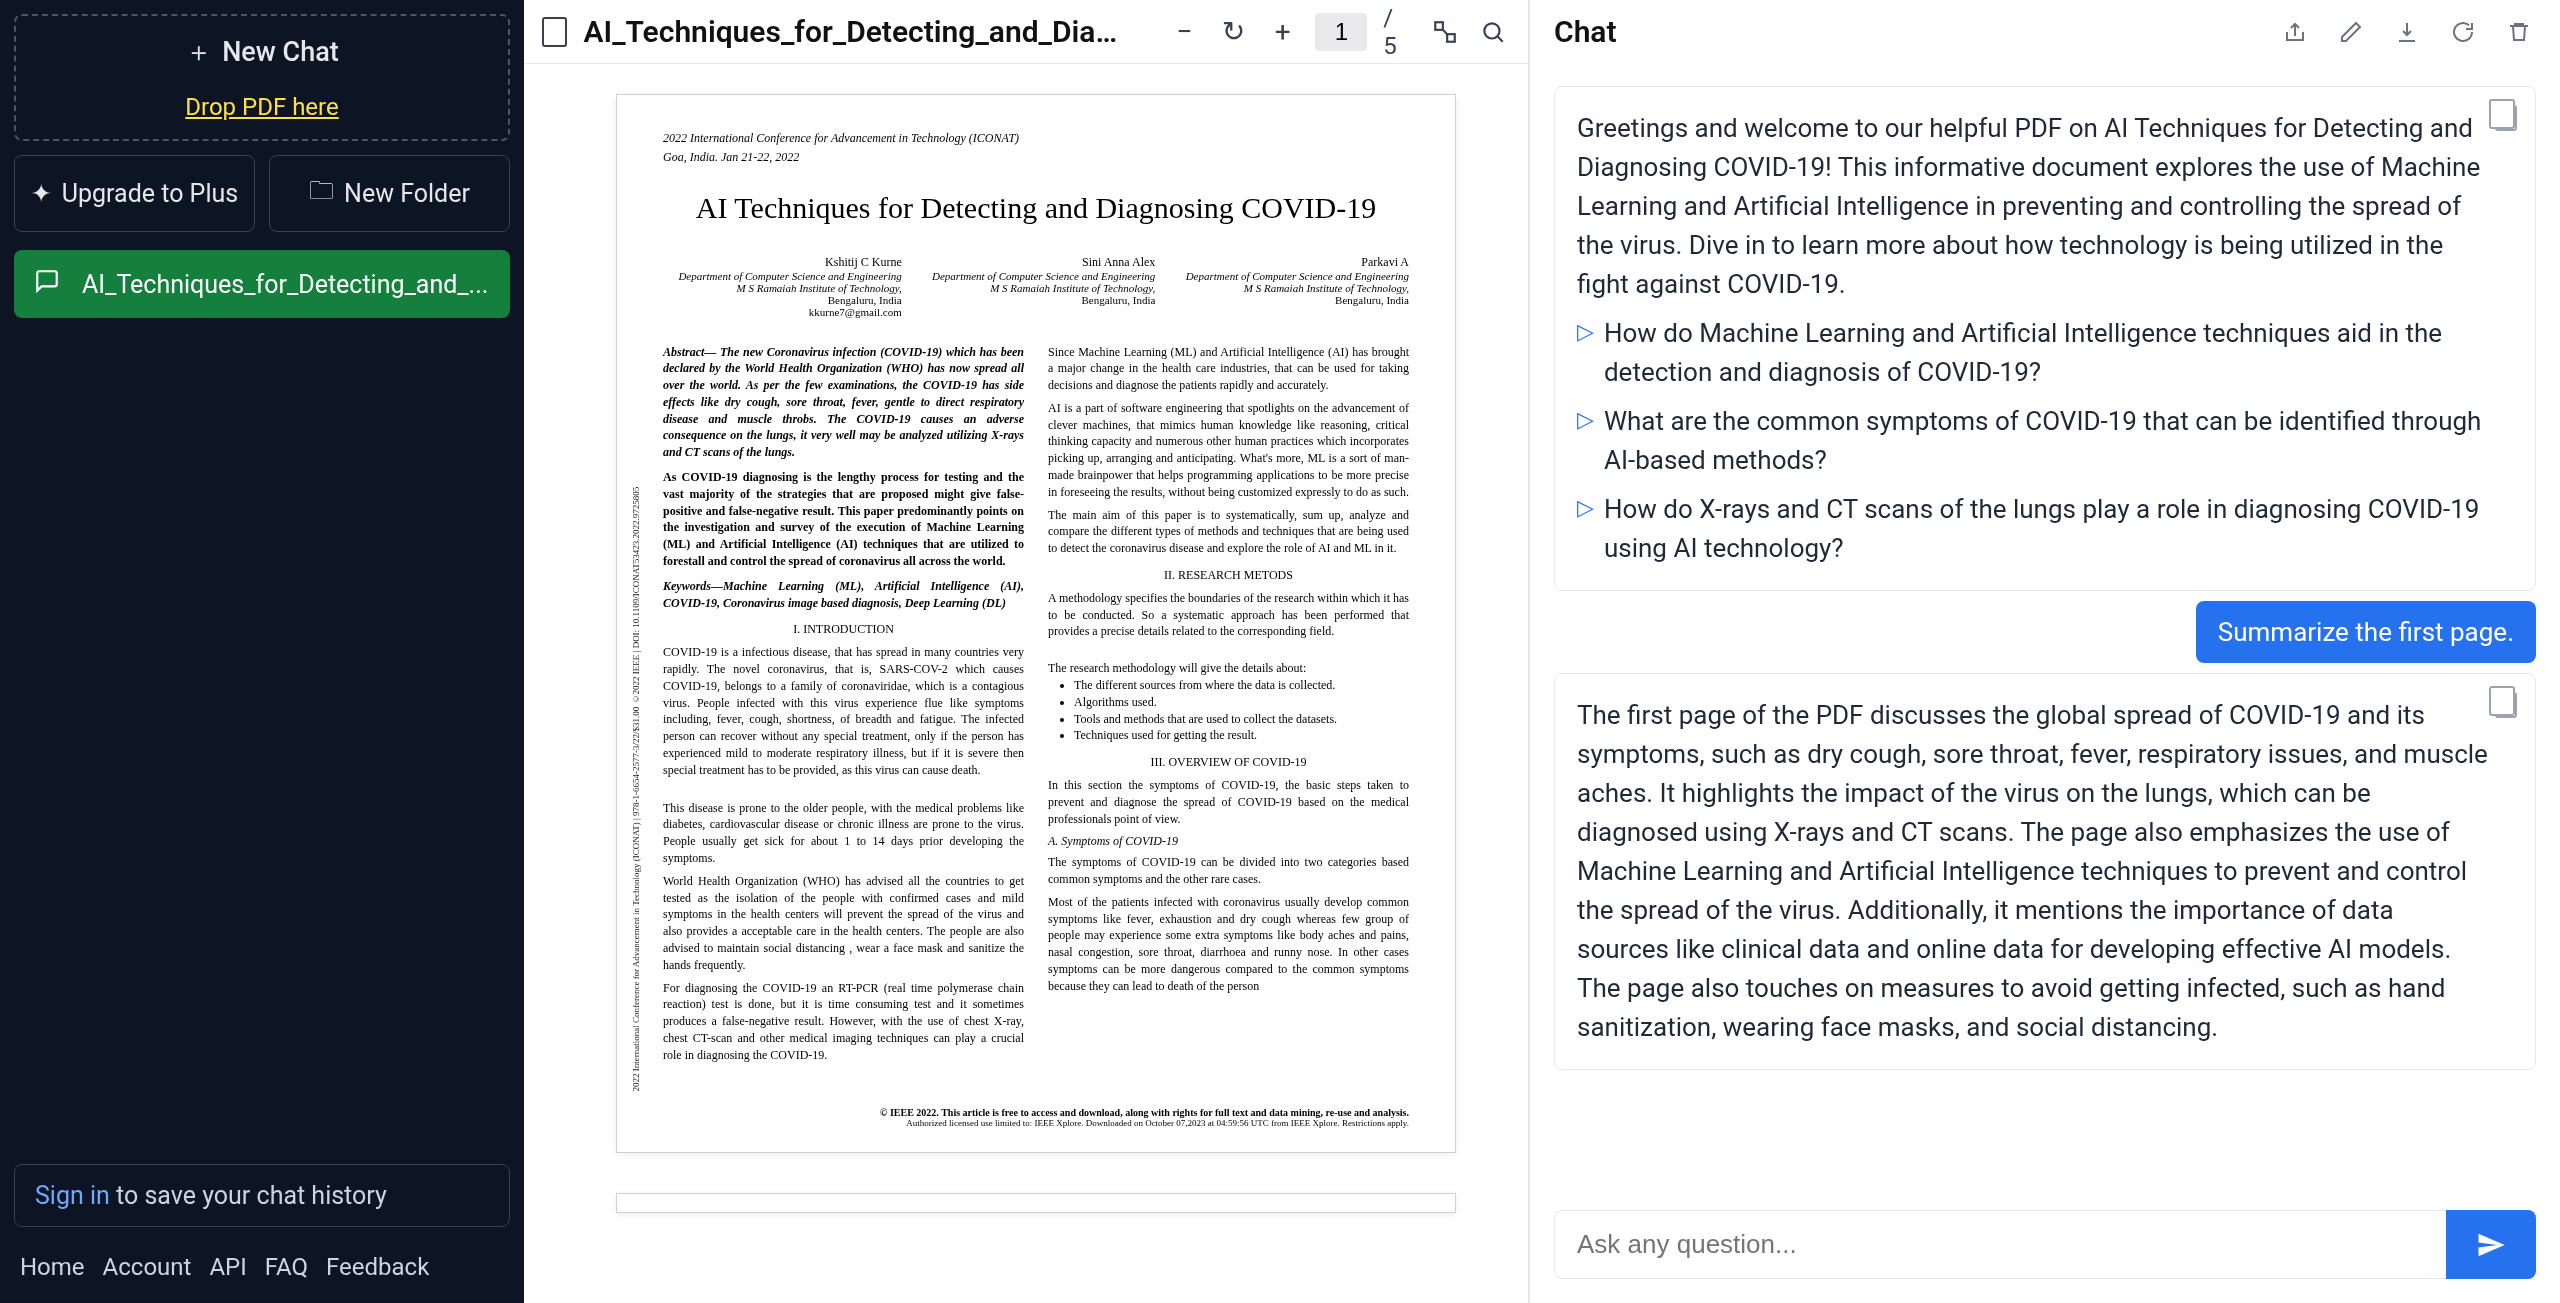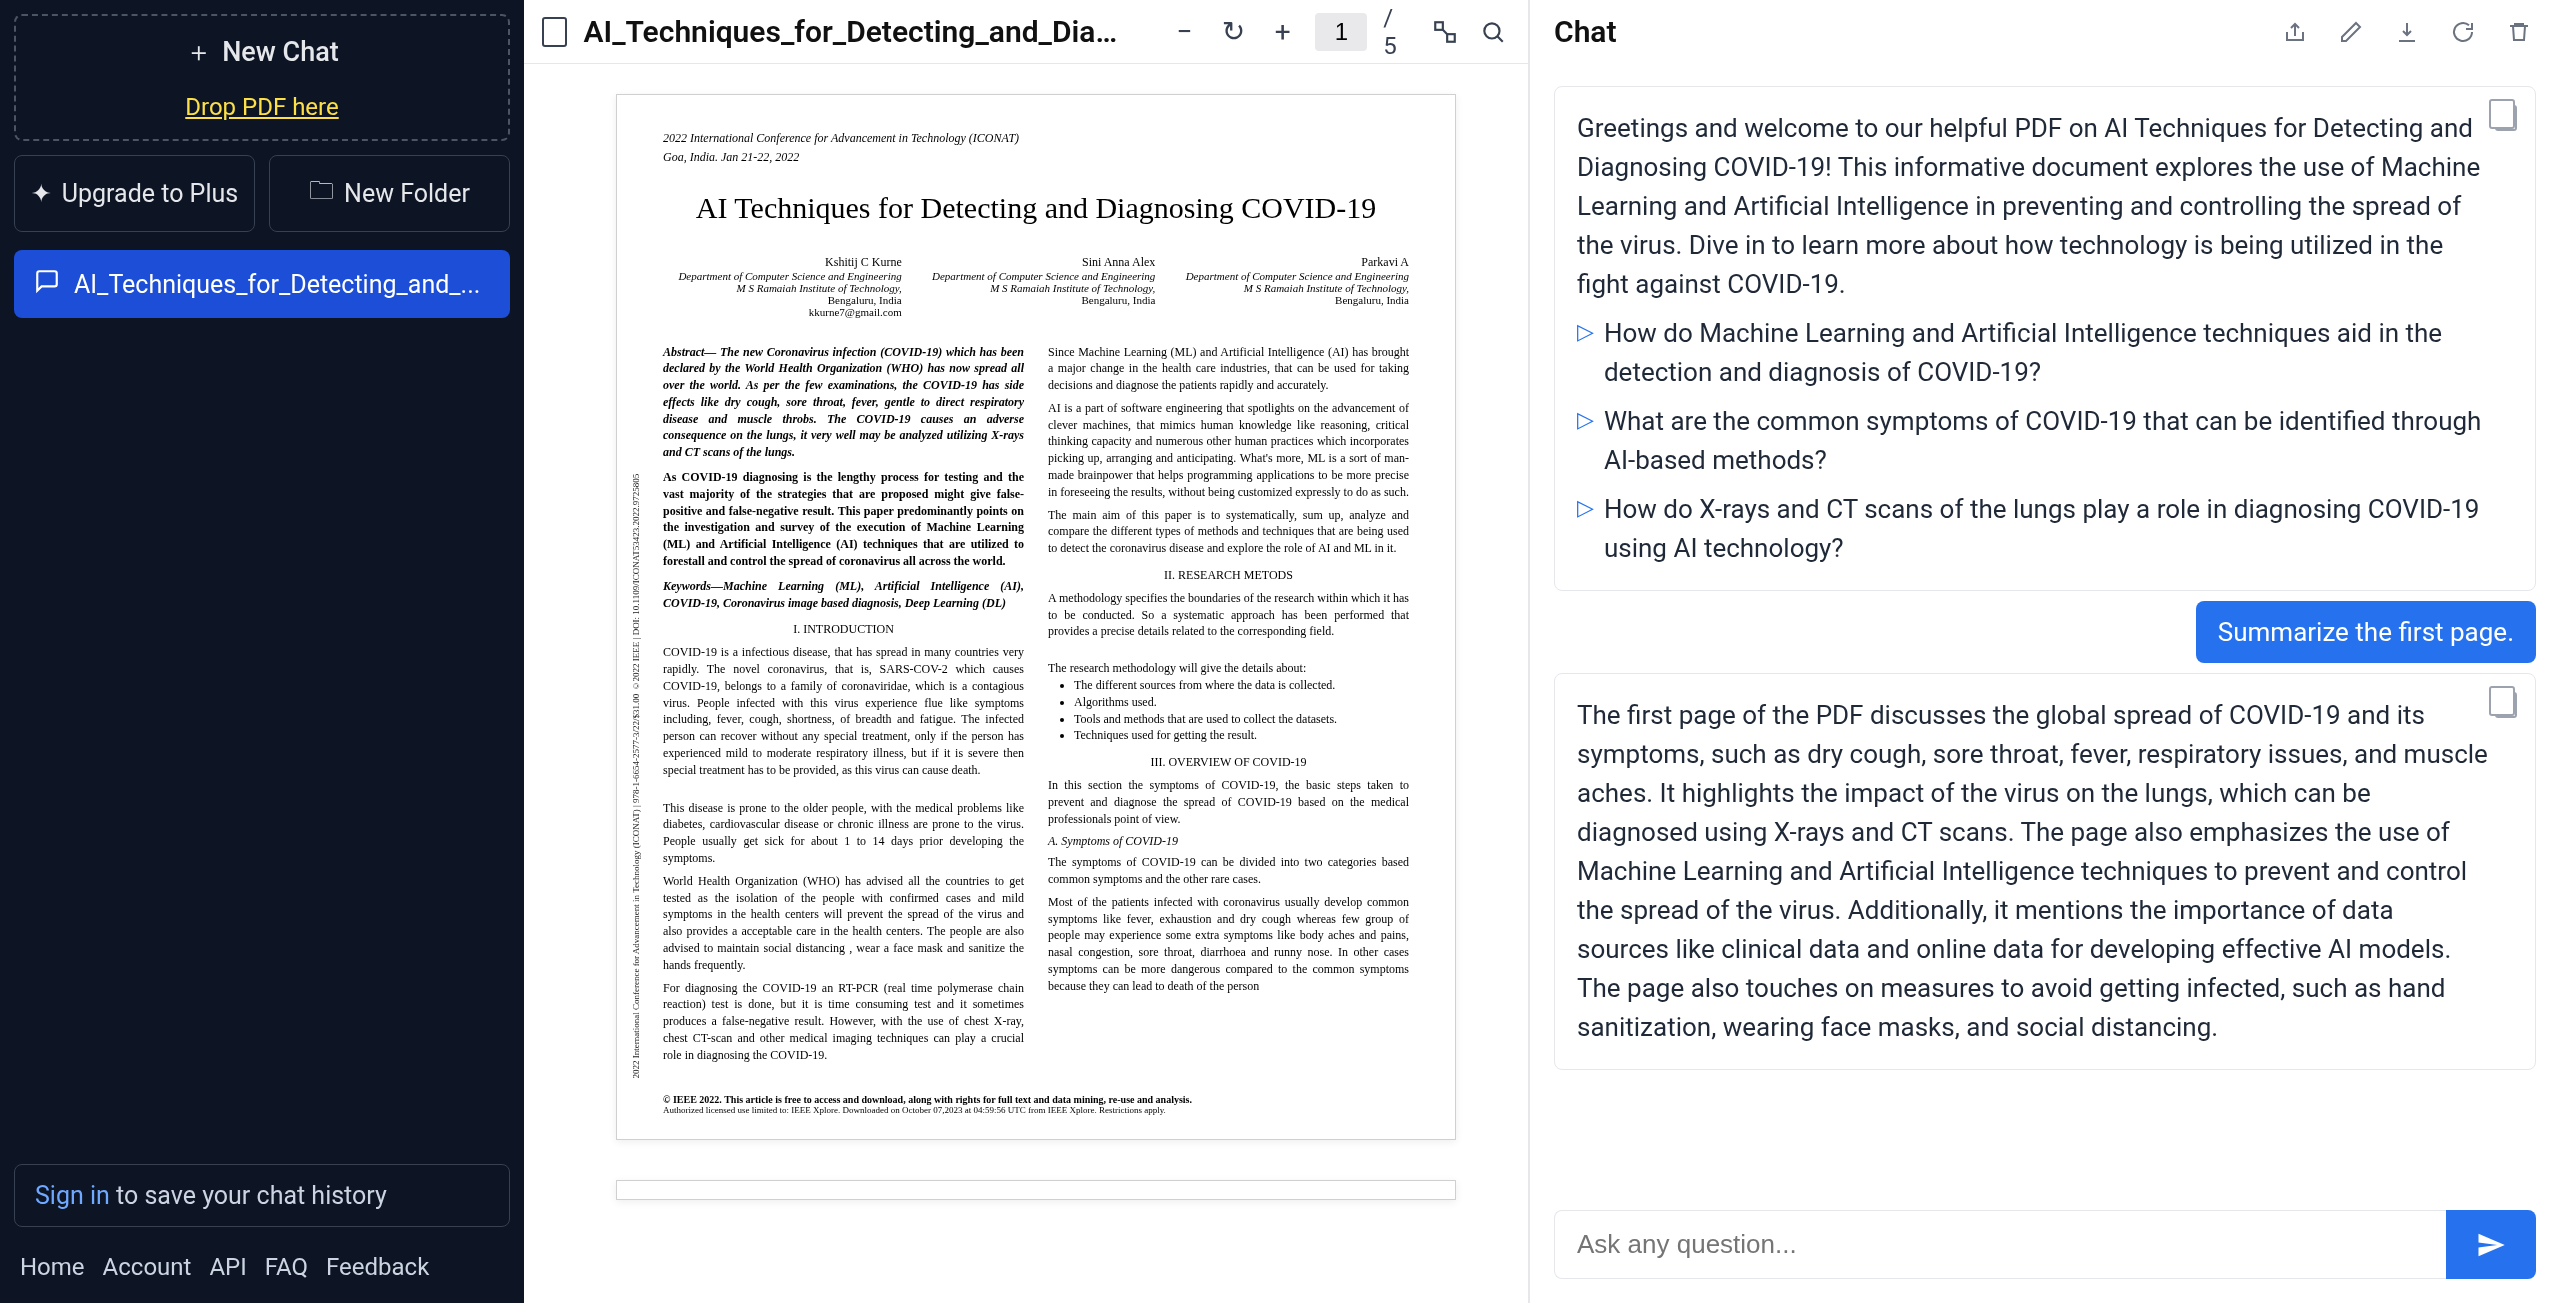--- a/index.html
+++ b/index.html
@@ -59,22 +59,22 @@
   border: 1px solid #374151;
   border-radius: 8px;
   padding: 16px 10px;
   font-size: 25px;
   color: #e5e7eb;
   cursor: pointer;
 }
 .chat-item {
   display: flex;
   align-items: center;
-  gap: 14px;
-  background: #1d4ed8;
+  gap: 22px;
+  background: #15803d;
   border-radius: 8px;
   padding: 18px 20px;
   font-size: 25px;
   color: #fff;
   cursor: pointer;
   overflow: hidden;
   white-space: nowrap;
 }
 .chat-item .label { overflow: hidden; text-overflow: ellipsis; }
 .sidebar-spacer { flex: 1; }
@@ -173,21 +173,21 @@
   position: absolute;
   left: 14px;
   top: 120px;
   bottom: 60px;
   width: 14px;
   font-size: 9px;
   writing-mode: vertical-rl;
   transform: rotate(180deg);
   color: #222;
 }
-.paper-footer { font-size: 10px; text-align: left; margin-top: 30px; }
+.paper-footer { font-size: 10px; text-align: right; margin-top: 43px; }
 .paper-footer .small { font-size: 9px; }
 
 
 .chat-panel {
   width: 1030px;
   display: flex;
   flex-direction: column;
 }
 .chat-header {
   height: 64px;

